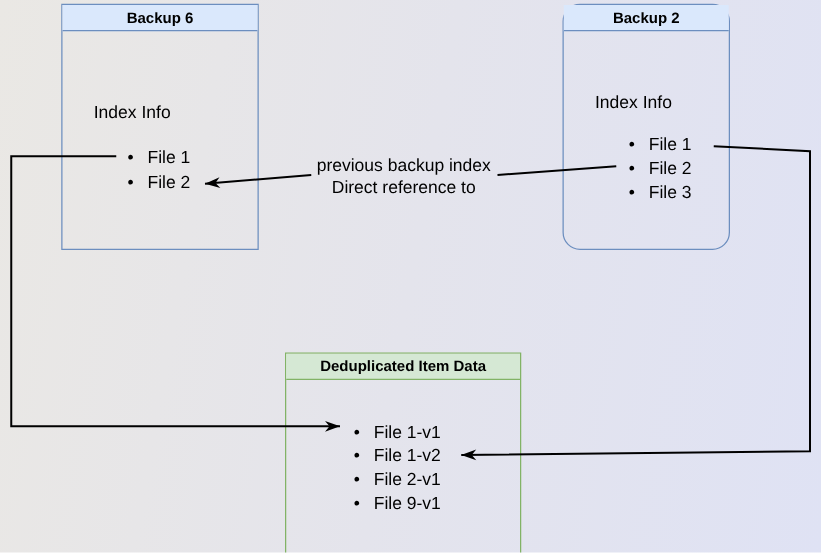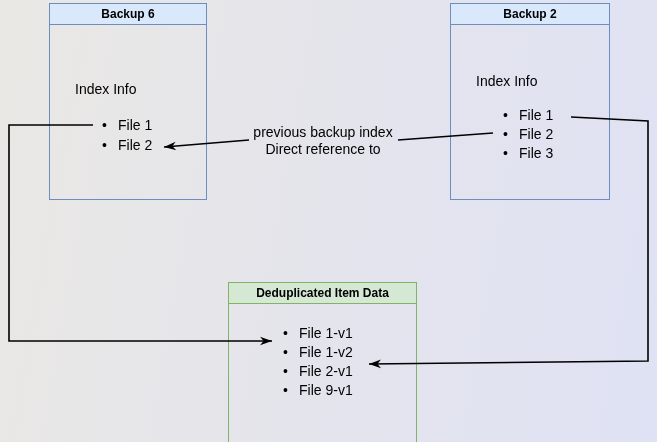--- a/index.html
+++ b/index.html
@@ -76,40 +76,40 @@
     </div>
     <div class="node-body">
       <div class="subtitle" style="left:25px; top:36px;">Index Info</div>
       <ul class="items lh20" style="left:50px; top:90px;">
         <li>File 1</li>
         <li>File 2</li>
       </ul>
     </div>
   </div>
 
-  <div class="node blue" style="left:450px; top:3px; width:160px; height:197px;">
+  <div class="node blue" style="left:450px; top:3px; width:134px; height:197px;border-radius:14px;">
     <div class="node-header">
       <span>Backup 2</span>
     </div>
     <div class="node-body">
       <div class="subtitle" style="left:25px; top:28px;">Index Info</div>
       <ul class="items lh19" style="left:50px; top:81px;">
         <li>File 1</li>
         <li>File 2</li>
         <li>File 3</li>
       </ul>
     </div>
   </div>
 
   <div class="node green" style="left:228px; top:282px; width:189px; height:192px;">
     <div class="node-header">
       <span>Deduplicated Item Data</span>
     </div>
     <div class="node-body">
-      <ul class="items lh19" style="left:52px; top:20px;">
+      <ul class="items lh19" style="left:52px; top:32px;">
         <li>File 1-v1</li>
         <li>File 1-v2</li>
         <li>File 2-v1</li>
         <li>File 9-v1</li>
       </ul>
     </div>
   </div>
 
   <div class="edge-label">
     <div>previous backup index</div>

